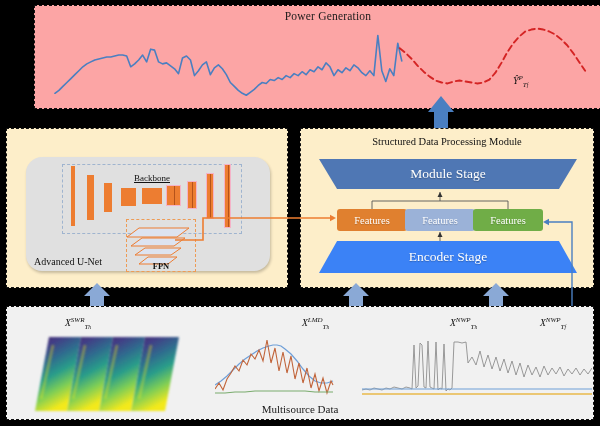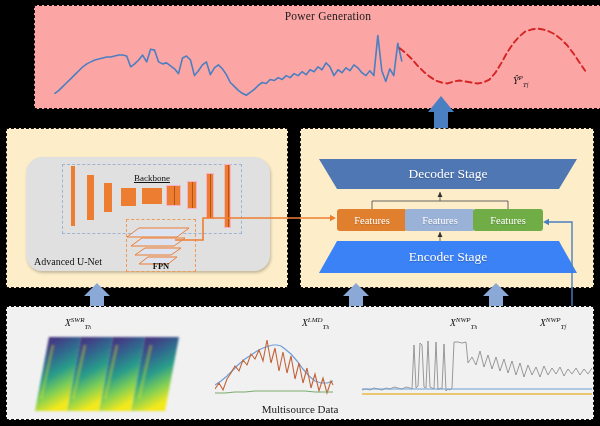--- a/index.html
+++ b/index.html
@@ -179,23 +179,24 @@
         </g>
       </svg>
       <div id="fpn-label">FPN</div>
     </div>
 
     <div id="unet-label">Advanced U-Net</div>
   </div>
 </div>
 
 <div class="module" id="structured-module">
+  <div class="module-title">Structured Data Processing Module</div>
 
   <div class="stage" id="decoder-stage">
-    <span>Decoder Stage</span>
+    <span>Module Stage</span>
   </div>
 
   <div class="feat" id="feat-0">
     <span>Features</span>
   </div>
   <div class="feat" id="feat-1">
     <span>Features</span>
   </div>
   <div class="feat" id="feat-2">
     <span>Features</span>

